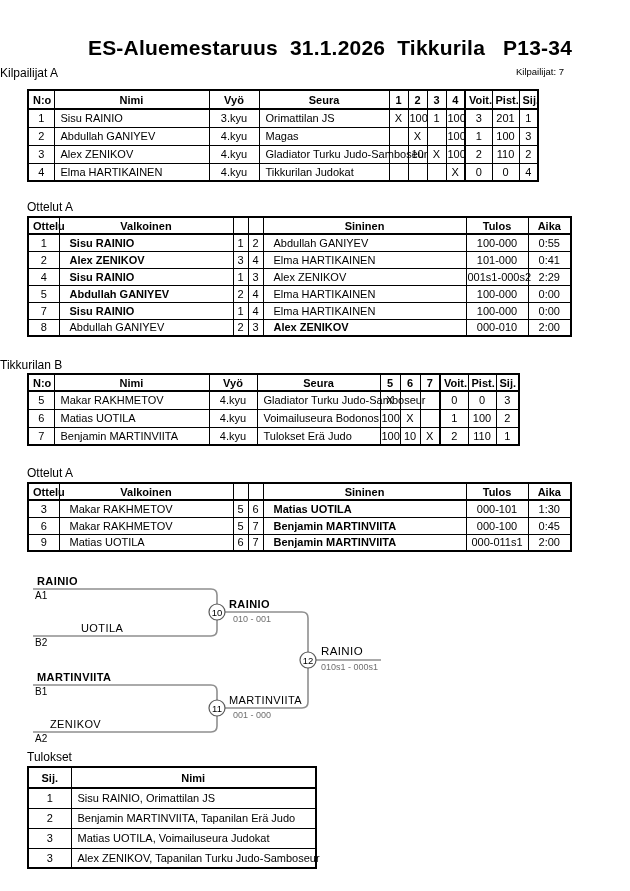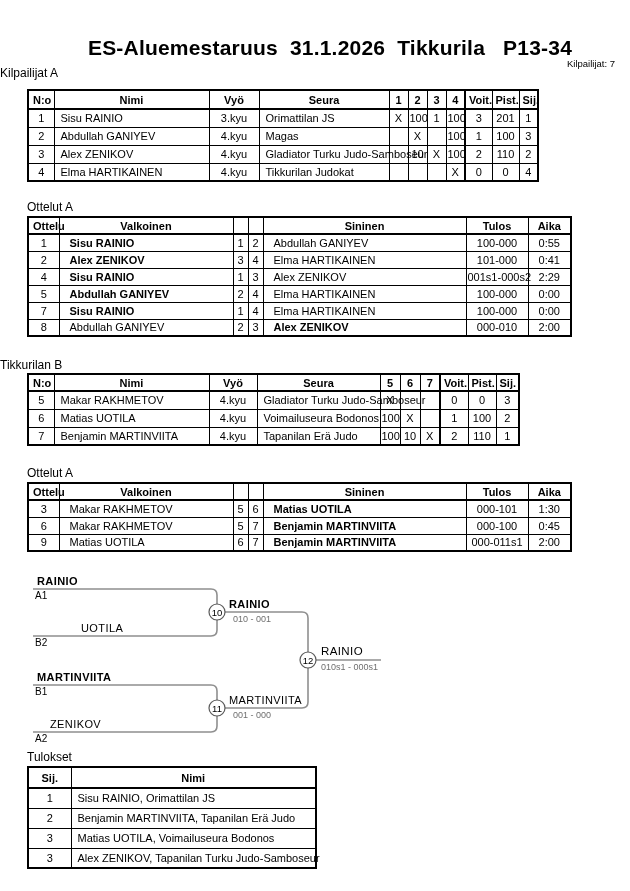--- a/index.html
+++ b/index.html
@@ -39,21 +39,21 @@
   .bracket-num { font-size:9.5px; fill:#000; font-family:"Liberation Sans", sans-serif; }
   .br-name { font-size:11px; letter-spacing:0.4px; white-space:nowrap; }
   .br-seed { font-size:10px; }
   .br-score { font-size:9px; color: var(--score-gray, #6f6f6f); white-space:nowrap; }
 </style>
 </head>
 <body>
 
 <div class="abs title" style="left:0; top:36; width:630px; top:36px;margin-left:15px;">ES-Aluemestaruus  31.1.2026  Tikkurila   P13-34</div>
 <div class="abs sec-heading" style="left:0px; top:66px; width:505px;">Kilpailijat A</div>
-<div class="abs count-label" style="left:465px; top:58px; width:150px;">Kilpailijat: 7</div>
+<div class="abs count-label" style="left:465px; top:66px; width:150px;text-align:center;">Kilpailijat: 7</div>
 
 <table style="left:27px; top:89px; width:510px;">
   <colgroup>
     <col style="width:26px">
       <col style="width:155px">
       <col style="width:50px">
       <col style="width:130px">
     <col style="width:19px">
       <col style="width:19px">
       <col style="width:19px">
@@ -266,21 +266,21 @@
       <td class="c score-cell">X</td>
       <td class="c score-cell"></td>
       <td class="c thickl">1</td>
       <td class="c">100</td>
       <td class="c">2</td>
     </tr>
       <tr class="h18">
       <td class="c">7</td>
       <td class="l pad6">Benjamin MARTINVIITA</td>
       <td class="c">4.kyu</td>
-      <td class="l pad6">Tapanilan Erä Judo</td>
+      <td class="l pad6">Tulokset Erä Judo</td>
       <td class="c score-cell">100</td>
       <td class="c score-cell">10</td>
       <td class="c score-cell">X</td>
       <td class="c thickl">2</td>
       <td class="c">110</td>
       <td class="c">1</td>
     </tr>
     </tbody>
 </table>
 
@@ -387,20 +387,20 @@
   <tr class="h20">
       <td class="c">1</td>
       <td class="l pad6">Sisu RAINIO, Orimattilan JS</td>
     </tr>
       <tr class="h20">
       <td class="c">2</td>
       <td class="l pad6">Benjamin MARTINVIITA, Tapanilan Erä Judo</td>
     </tr>
       <tr class="h20">
       <td class="c">3</td>
-      <td class="l pad6">Matias UOTILA, Voimailuseura Bodonos</td>
+      <td class="l pad6">Matias UOTILA, Voimailuseura Judokat</td>
     </tr>
       <tr class="h20">
       <td class="c">3</td>
       <td class="l pad6">Alex ZENIKOV, Tapanilan Turku Judo-Samboseur</td>
     </tr>
     </tbody>
 </table>
 
 </body></html>

